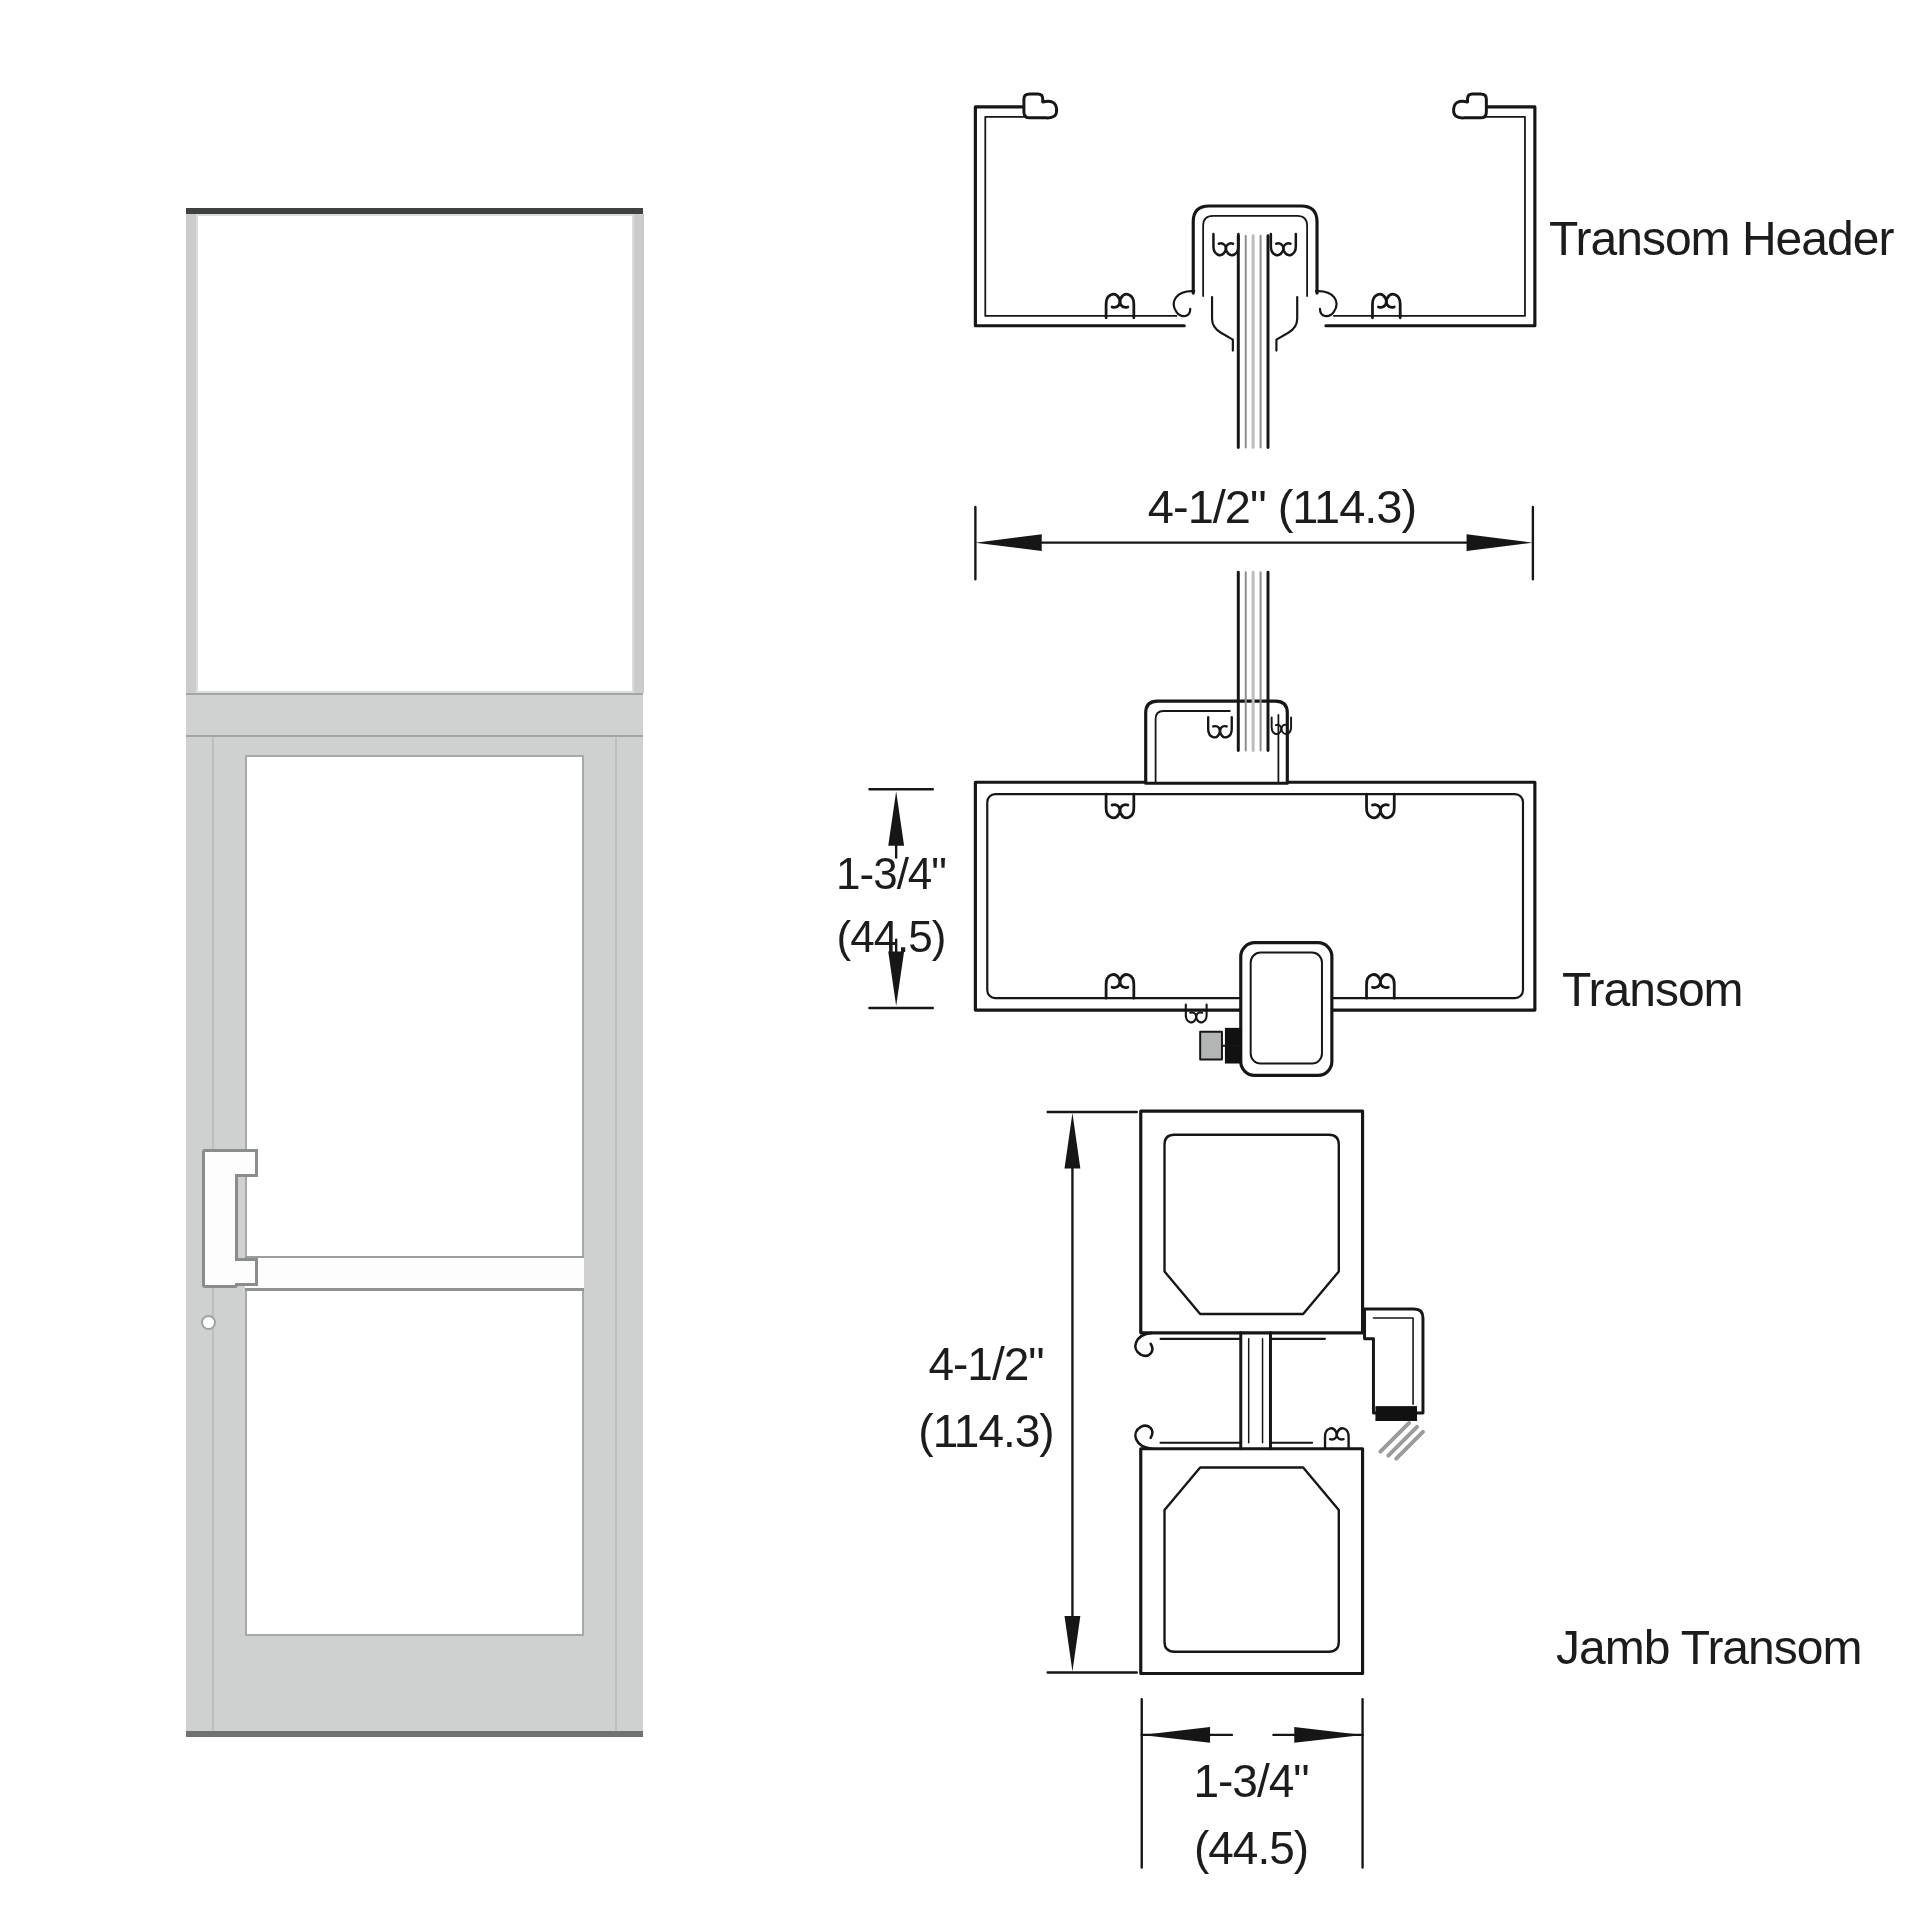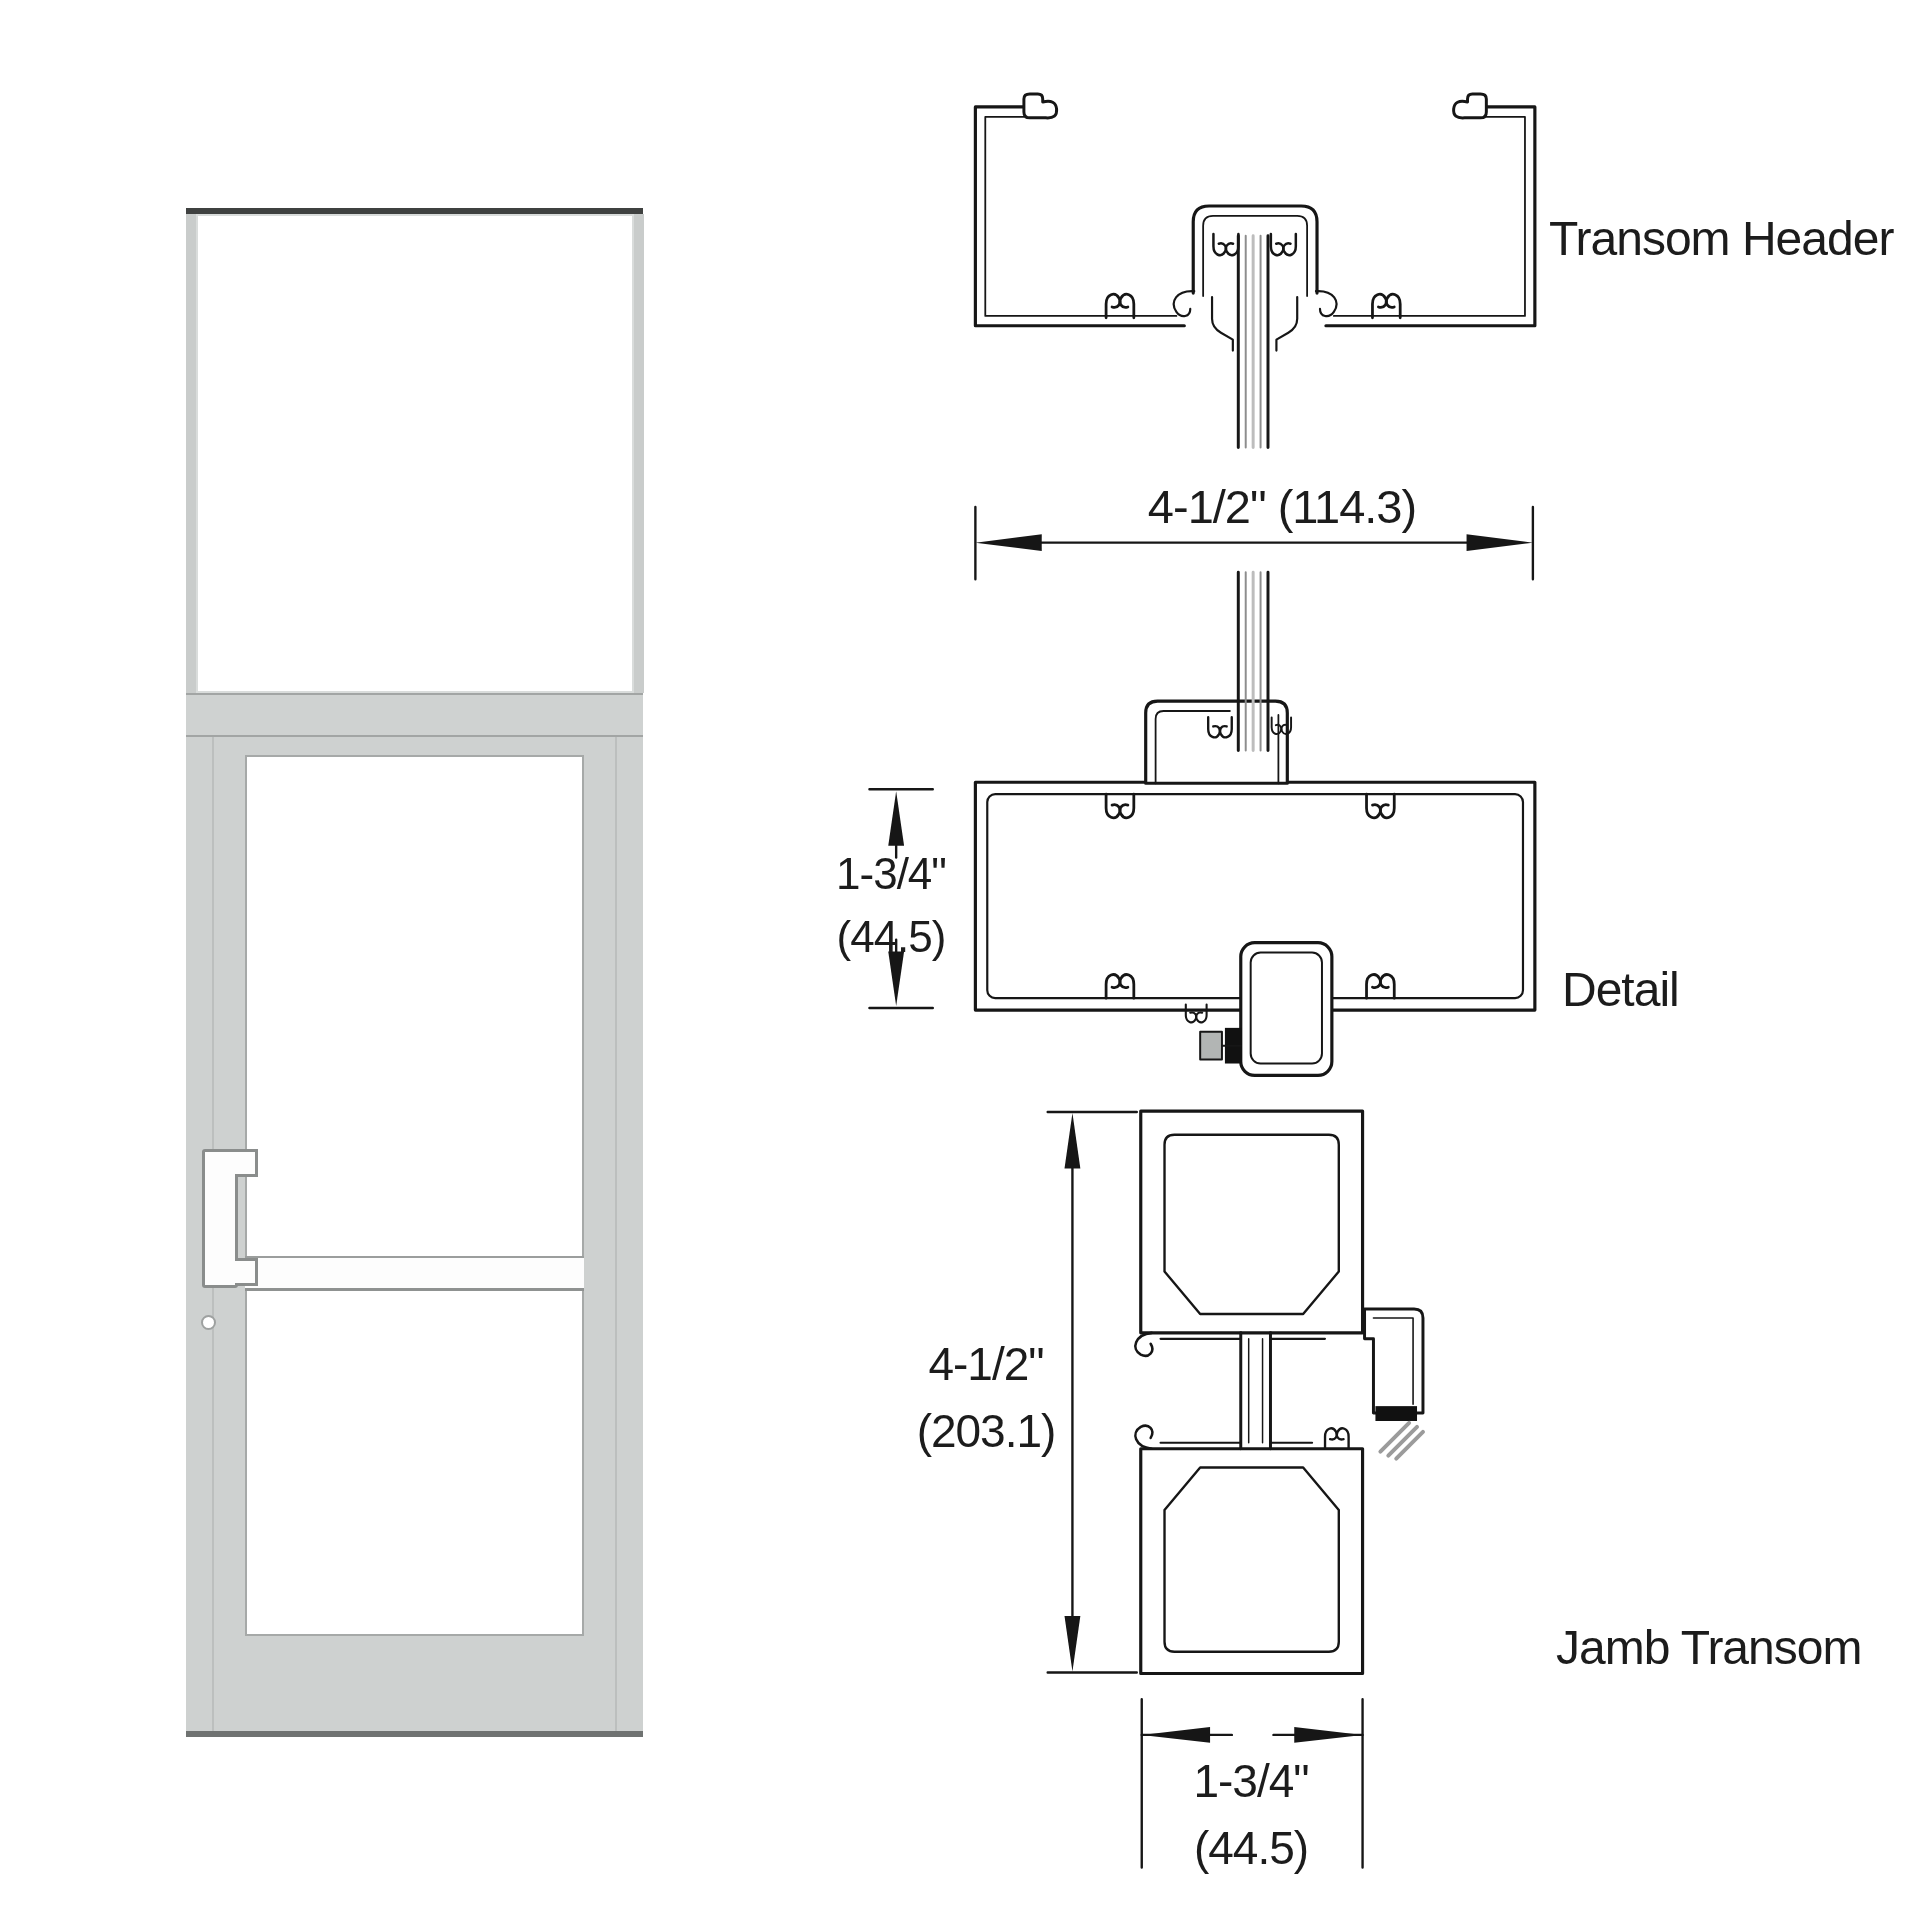--- a/index.html
+++ b/index.html
@@ -158,33 +158,33 @@
 
         <path d="M1153 1716 V1886 M1376 1716 V1886"></path>
         <path d="M1153 1752 H1244 M1286 1752 H1376"></path>
         <polygon points="1153,1752 1222,1744 1222,1760" fill="#161616" stroke="none"></polygon>
         <polygon points="1376,1752 1307,1744 1307,1760" fill="#161616" stroke="none"></polygon>
       </g>
     </g>
   </svg>
 
   <div class="abs lbl lbl-transom">Transom Header</div>
-  <div class="abs lbl lbl-header">Detail</div>
+  <div class="abs lbl lbl-header">Transom</div>
   <div class="abs lbl lbl-jamb">Jamb Transom</div>
 
   <div class="abs dim dim-top">4-1/2" (114.3)</div>
 
   <div class="abs dim dim-header">
     <span>1-3/4"</span>
     <span>(44.5)</span>
   </div>
 
   <div class="abs dim dim-jamb-v">
     <span>4-1/2"</span>
-    <span>(203.1)</span>
+    <span>(114.3)</span>
   </div>
 
   <div class="abs dim dim-jamb-h">
     <span>1-3/4"</span>
     <span>(44.5)</span>
   </div>
 
 </div>
 
 

